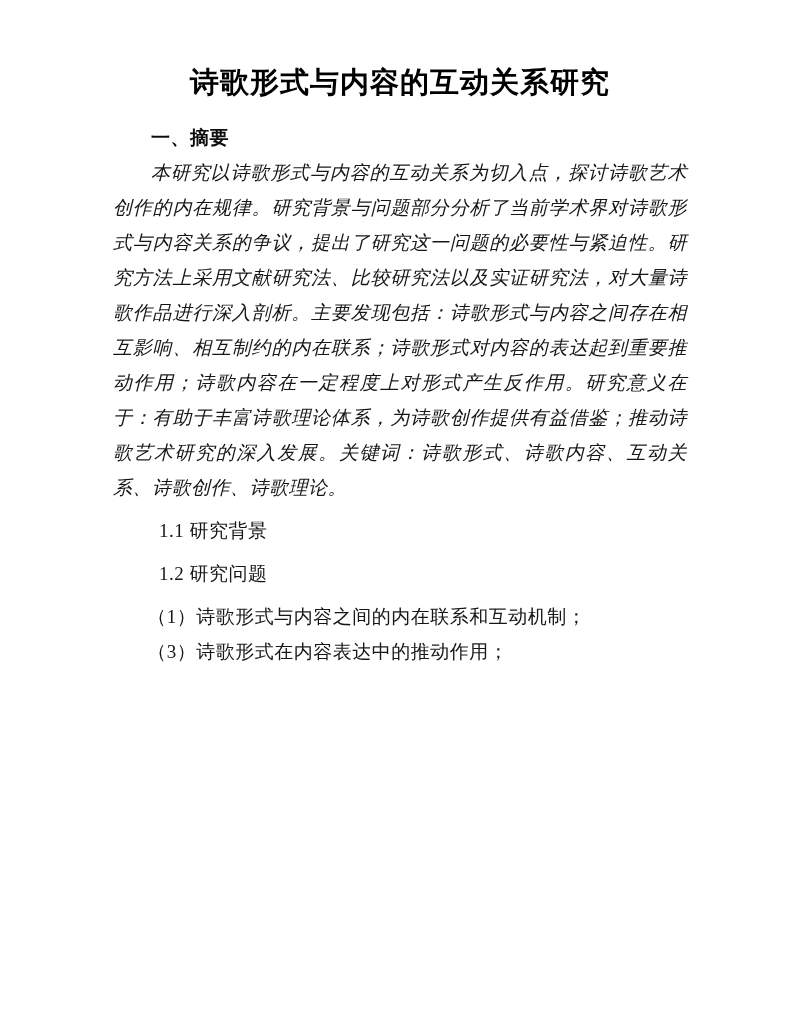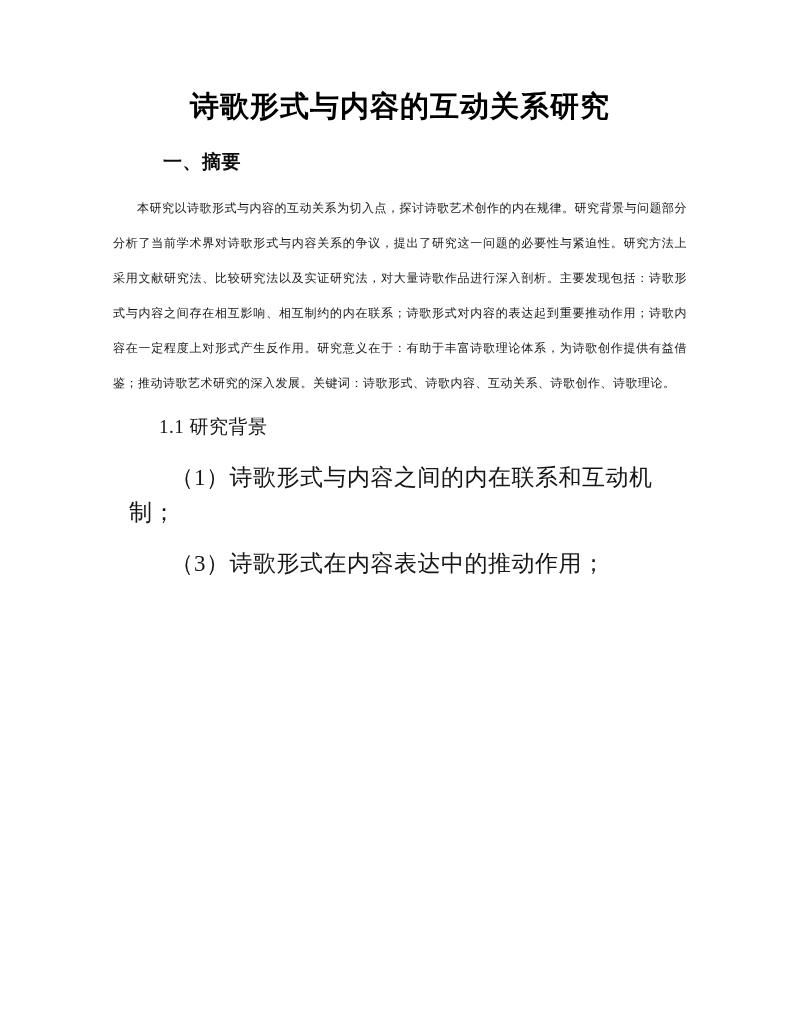--- a/index.html
+++ b/index.html
@@ -6,78 +6,80 @@
     margin: 0;
     padding: 0;
     background: #ffffff;
   }
   .page {
     position: relative;
     width: 800px;
     height: 1035px;
     background: #ffffff;
     box-sizing: border-box;
-    padding: 86px 113px 0 113px;
+    padding: 62px 113px 0 113px;
     font-family: "Liberation Serif", "DejaVu Serif", serif;
     color: #161616;
     overflow: hidden;
   }
   .doc-title {
     font-size: 29px;
     line-height: 40px;
     font-weight: bold;
     text-align: center;
     color: #000000;
     margin: 0 0 18px 0;
     letter-spacing: 1px;
   }
   .heading {
     font-size: 19px;
     line-height: 35px;
     font-weight: bold;
     color: #0d0d0d;
-    margin: 12px;
+    margin: 0;
     text-indent: 2em;
     letter-spacing: 0.5px;
   }
   .subheading {
     font-size: 19px;
     line-height: 35px;
     font-weight: normal;
     margin: 8px;
     text-indent: 2em;
     letter-spacing: 0.5px;
   }
   .para {
-    font-size: 12px;
+    font-size: 19px;
     line-height: 35px;
     margin: 0;
     text-align: justify;
     text-indent: 2em;
     letter-spacing: 0.5px;
+    font-style: italic;
   }
   .list-line {
-    font-size: 23px;
+    font-size: 19px;
     line-height: 35px;
-    margin: 16px;
+    margin: 0;
     text-indent: 1.8em;
     letter-spacing: 0.5px;
   }
 </style>
 </head>
 <body>
 
 <div class="page">
   <h1 class="doc-title">诗歌形式与内容的互动关系研究</h1>
 
   <h2 class="heading">一、摘要</h2>
 
   <p class="para">本研究以诗歌形式与内容的互动关系为切入点，探讨诗歌艺术创作的内在规律。研究背景与问题部分分析了当前学术界对诗歌形式与内容关系的争议，提出了研究这一问题的必要性与紧迫性。研究方法上采用文献研究法、比较研究法以及实证研究法，对大量诗歌作品进行深入剖析。主要发现包括：诗歌形式与内容之间存在相互影响、相互制约的内在联系；诗歌形式对内容的表达起到重要推动作用；诗歌内容在一定程度上对形式产生反作用。研究意义在于：有助于丰富诗歌理论体系，为诗歌创作提供有益借鉴；推动诗歌艺术研究的深入发展。关键词：诗歌形式、诗歌内容、互动关系、诗歌创作、诗歌理论。</p>
 
 
   <h3 class="subheading">1.1 研究背景</h3>
 
 
+  <h3 class="subheading">1.2 研究问题</h3>
 
   <p class="list-line">（1）诗歌形式与内容之间的内在联系和互动机制；</p>
 
   <p class="list-line">（3）诗歌形式在内容表达中的推动作用；</p>
 </div>
 
 </body></html>

